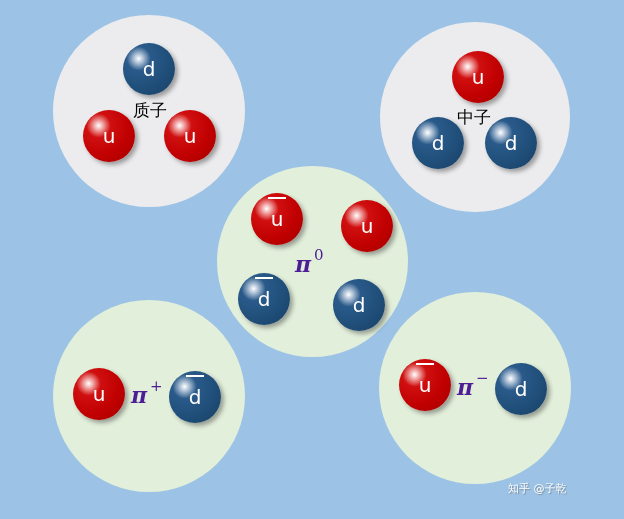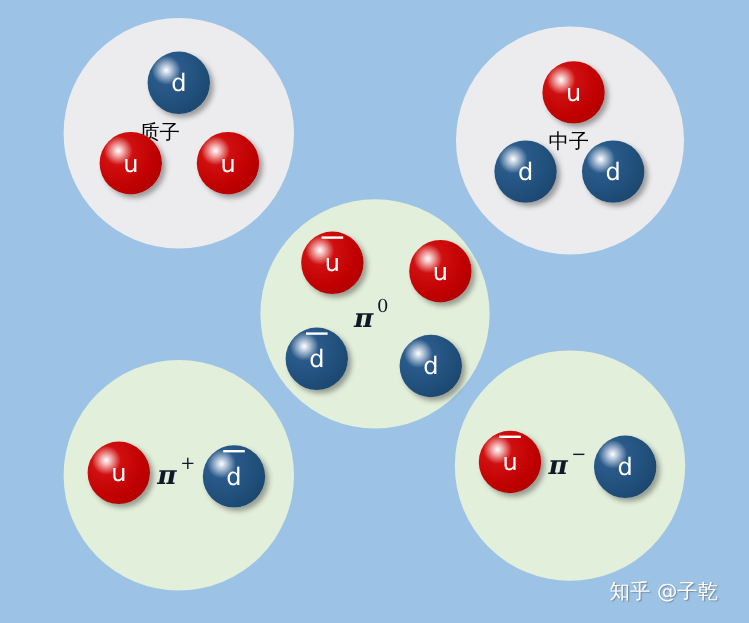--- a/index.html
+++ b/index.html
@@ -26,34 +26,34 @@
     background: radial-gradient(circle at 30% 30%, #ffffff 0px, #b8c9dc 4px, #2a5a8a 12px, #1f4e79 60%, #183f63 100%);
   }
   .quark .lbl { position: relative; display: inline-block; }
   .quark .bar {
     position: absolute; left: -3px; right: -3px; top: 4px; height: 1.5px; background: #ffffff;
   }
   .label {
     position: absolute; color: #000; font-size: 17px;
   }
   .pi {
-    position: absolute; color: #0f172a; font-family: "DejaVu Serif", serif; font-style: italic; font-size: 22px; font-weight: bold;
+    position: absolute; color: #4c1d95; font-family: "DejaVu Serif", serif; font-style: italic; font-size: 22px; font-weight: bold;
   }
   .pi sup { font-size: 15px; font-style: normal; font-weight: normal; position: relative; top: -4px; margin-left: 3px; }
   .watermark {
-    position: absolute; left: 508px; top: 481px; color: #ffffff; font-size: 17px;
+    position: absolute; left: 508px; top: 481px; color: #ffffff; font-size: 11px;
     text-shadow: 1px 1px 1px rgba(80,80,80,0.5);
   }
 </style>
 </head>
 <body>
 
 <div class="group baryon" style="left:53px; top:15px; width:192px; height:192px;"></div>
 <div class="quark down" style="left:123px; top:43px;"><span class="lbl">d</span></div>
-<div class="label" style="left:116px; top:99px;text-align:center;">质子</div>
+<div class="label" style="left:133px; top:99px;text-align:center;">质子</div>
 <div class="quark up" style="left:83px; top:110px;"><span class="lbl">u</span></div>
 <div class="quark up" style="left:164px; top:110px;"><span class="lbl">u</span></div>
 
 <div class="group baryon" style="left:380px; top:22px; width:190px; height:190px;"></div>
 <div class="quark up" style="left:452px; top:51px;"><span class="lbl">u</span></div>
 <div class="label" style="left:457px; top:106px;font-family:Liberation Serif, serif;">中子</div>
 <div class="quark down" style="left:412px; top:117px;"><span class="lbl">d</span></div>
 <div class="quark down" style="left:485px; top:117px;"><span class="lbl">d</span></div>
 
 <div class="group meson" style="left:217px; top:166px; width:191px; height:191px;"></div>

